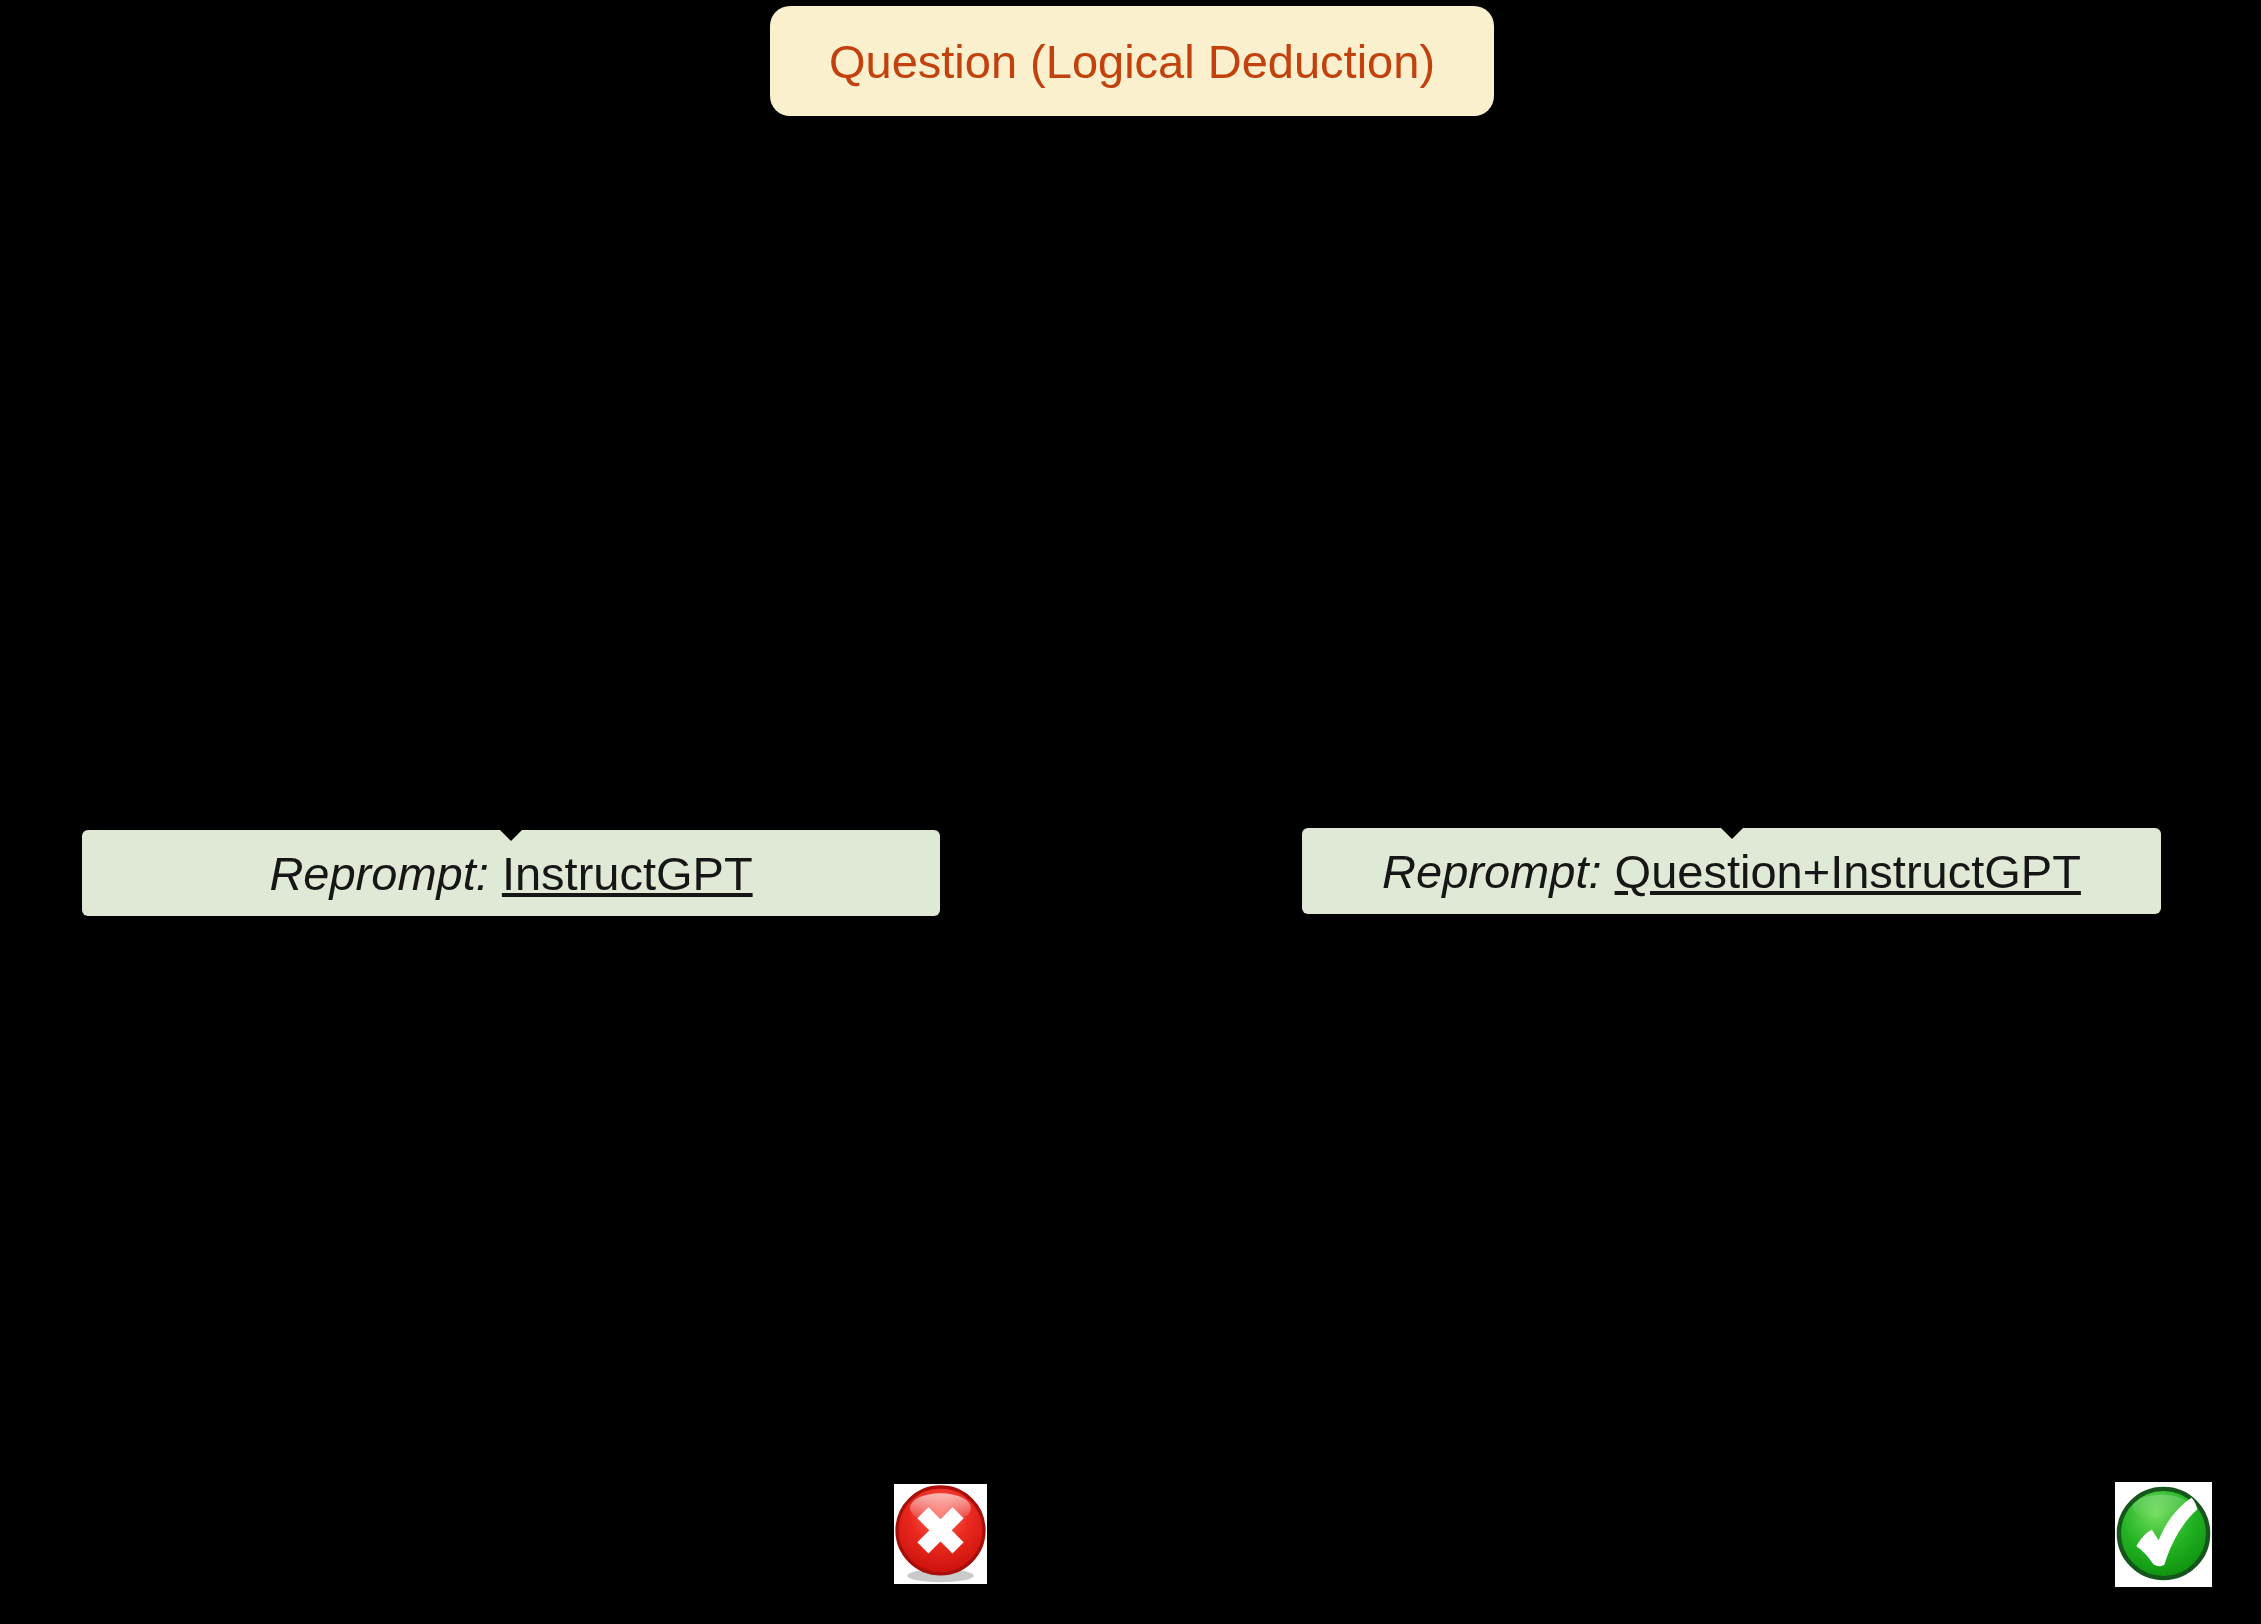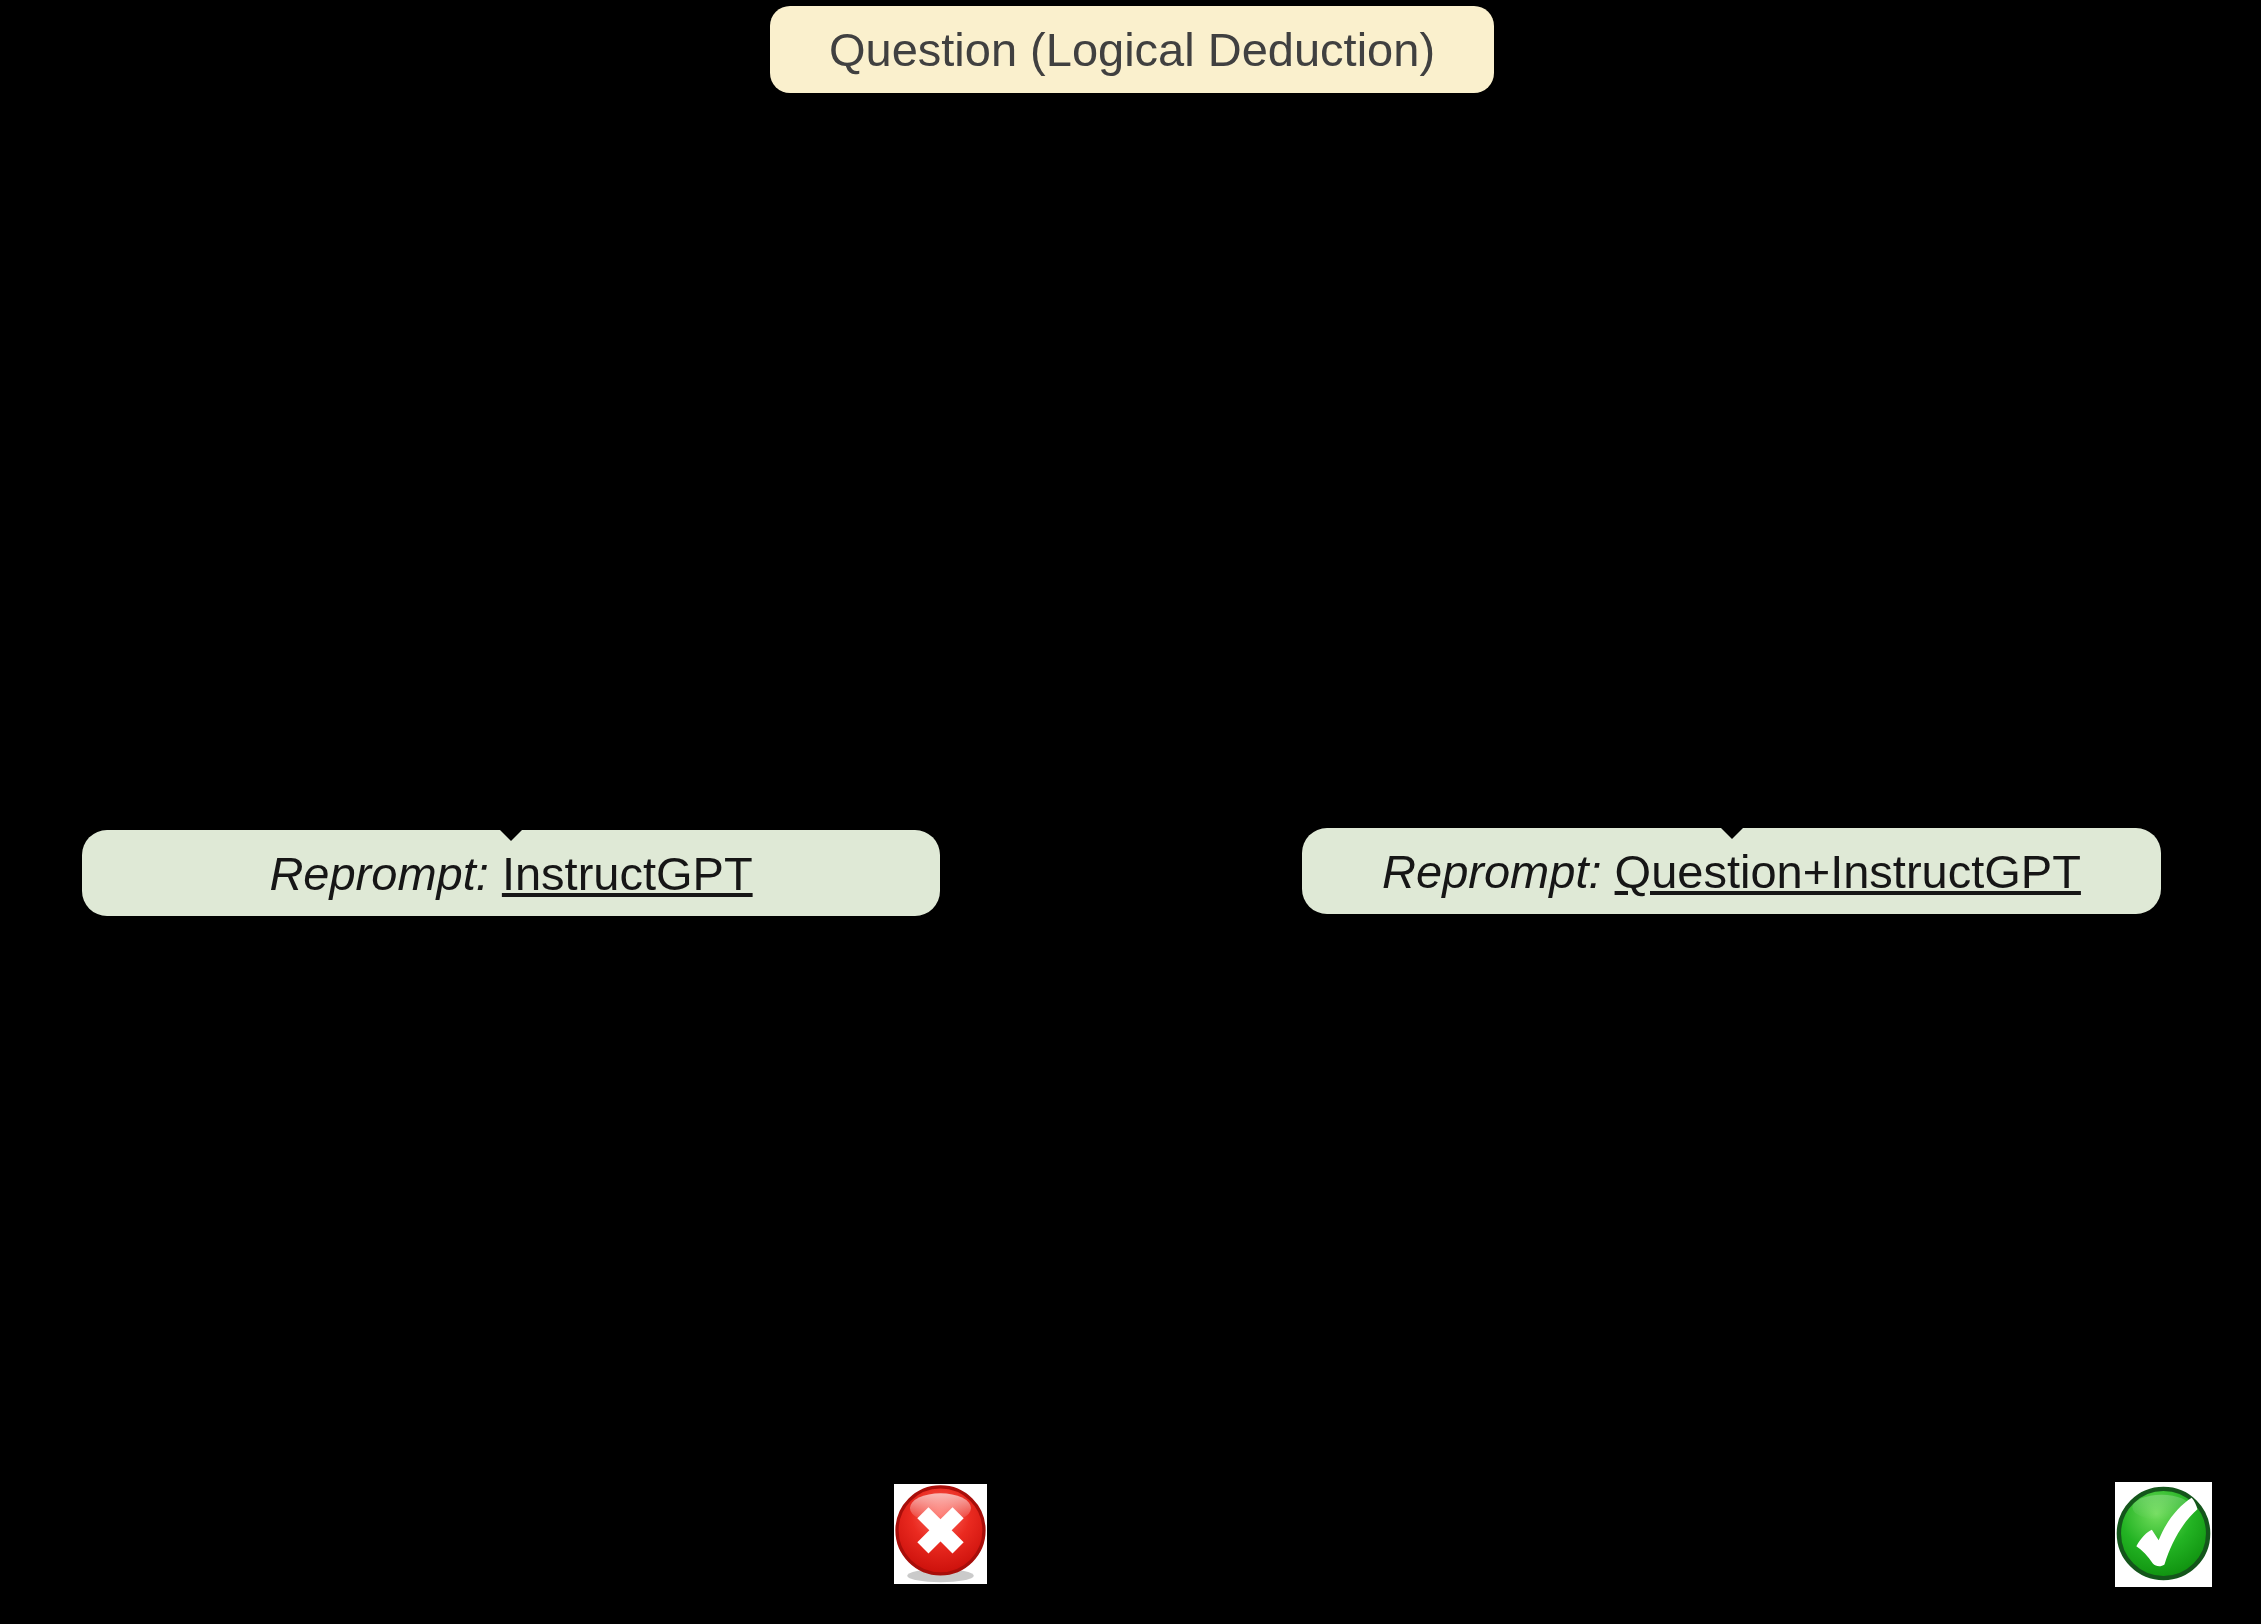--- a/index.html
+++ b/index.html
@@ -17,38 +17,38 @@
     background: #000000;
     overflow: hidden;
   }
 
   
   .question-box {
     position: absolute;
     left: 770px;
     top: 6px;
     width: 724px;
-    height: 87px;
+    height: 110px;
     background: #FAF0CD;
     border-radius: 20px;
     display: flex;
     align-items: center;
     justify-content: center;
     font-size: 47px;
-    color: #404040;
+    color: #c2410c;
     white-space: nowrap;
     text-align: center;
   }
 
   
   .reprompt-box {
     position: absolute;
     height: 86px;
     background: #DFE9D6;
-    border-radius: 25px;
+    border-radius: 6px;
     display: flex;
     align-items: center;
     justify-content: center;
     font-size: 47px;
     color: #161616;
     white-space: nowrap;
   }
   .reprompt-box.left  { left: 82px;  top: 830px; width: 858px; }
   .reprompt-box.right { left: 1302px; top: 828px; width: 859px; }
   .reprompt-prefix { font-style: italic; }

